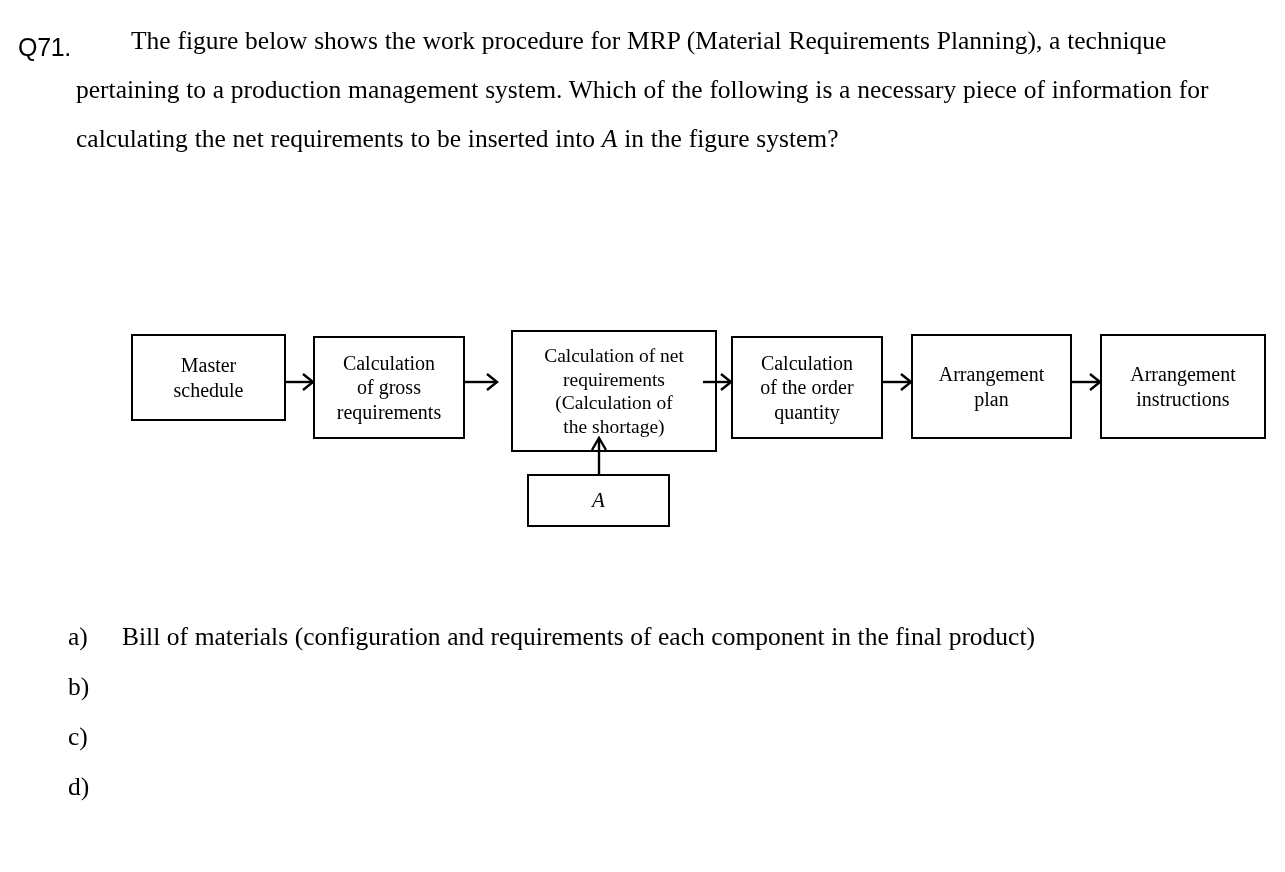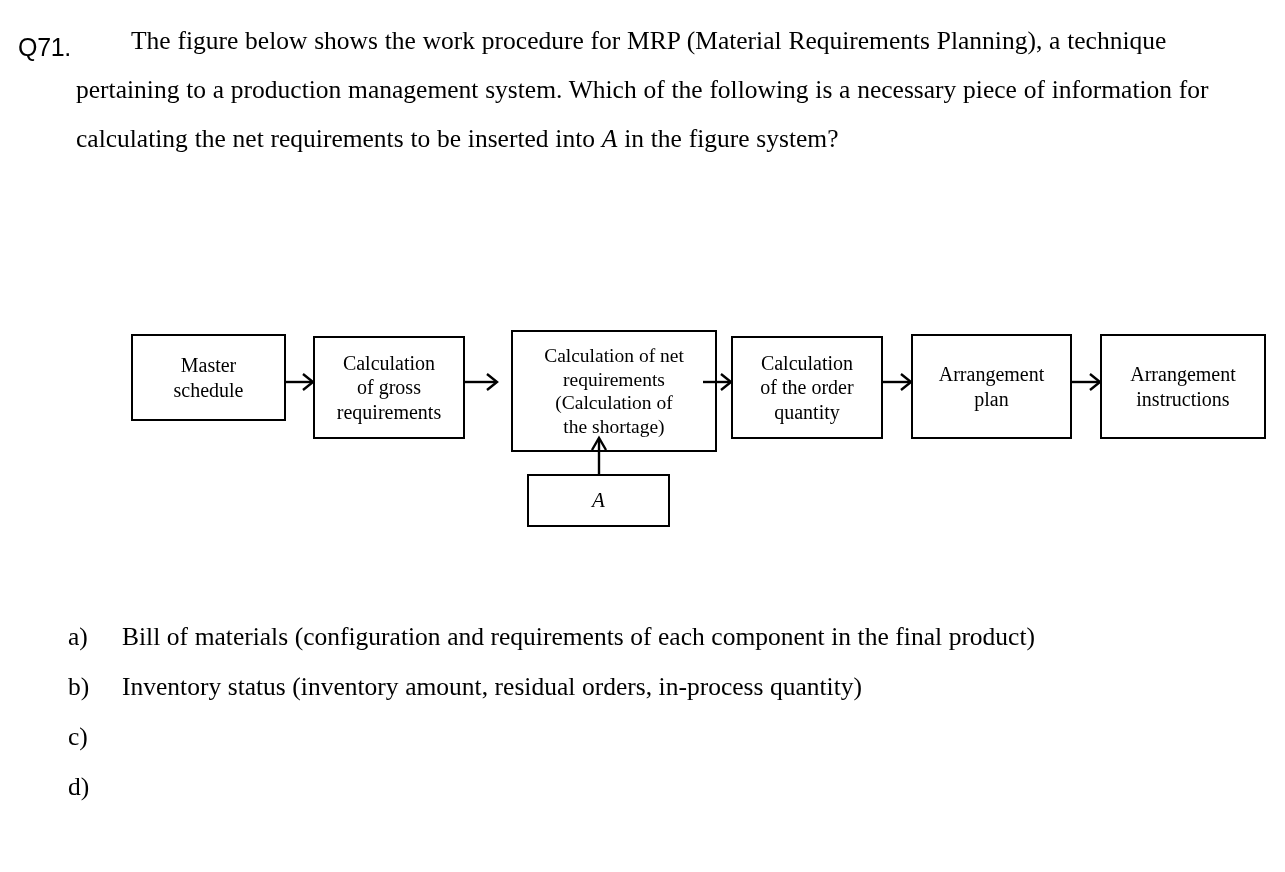--- a/index.html
+++ b/index.html
@@ -213,21 +213,20 @@
 
 <div id="answer-options">
 
   <div class="option-row">
     <span class="option-marker">a)</span>
     <span class="option-text">Bill of materials (configuration and requirements of each component in the final product)</span>
   </div>
 
   <div class="option-row">
     <span class="option-marker">b)</span>
-    <span class="option-text">Inventory status (inventory amount, residual orders, in-process quantity)</span>
   </div>
 
   <div class="option-row">
     <span class="option-marker">c)</span>
   </div>
 
   <div class="option-row">
     <span class="option-marker">d)</span>
   </div>
 

